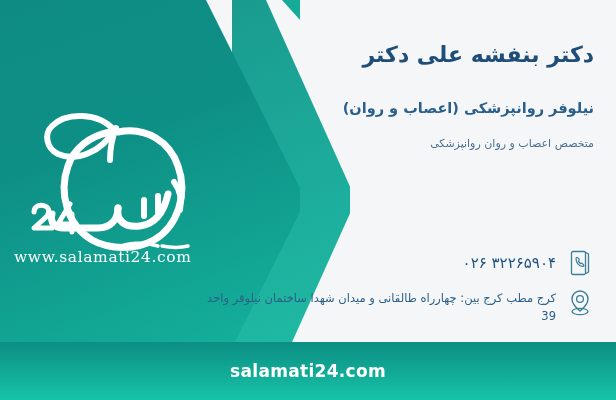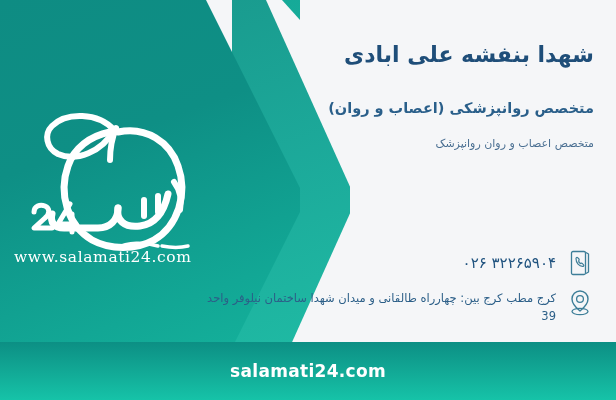--- a/index.html
+++ b/index.html
@@ -175,23 +175,23 @@
       <path d="M98 140 C110 134 126 134 140 138 M144 138 C154 140 162 140 170 138" stroke="#ffffff" stroke-width="3.5" stroke-linecap="round" fill="none"></path>
       <path d="M102 146 L168 146" stroke="#ffffff" stroke-width="0" fill="none"></path>
     </svg>
 
   </div>
 
   <div class="logo-url">www.salamati24.com</div>
 
   <div class="content">
 
-    <div class="doc-name">شهدا بنفشه  علی ابادی</div>
-    <div class="specialty">متخصص روانپزشکی (اعصاب و روان)</div>
-    <div class="specialty-sub">متخصص اعصاب و روان روانپزشک</div>
+    <div class="doc-name">دکتر بنفشه  علی دکتر</div>
+    <div class="specialty">نیلوفر روانپزشکی (اعصاب و روان)</div>
+    <div class="specialty-sub">متخصص اعصاب و روان روانپزشکی</div>
 
     <div class="contact-row row-phone">
       <span class="ico">
         <svg width="22" height="26" viewBox="0 0 22 26" fill="none" xmlns="http://www.w3.org/2000/svg">
           <rect x="2.5" y="1.5" width="14" height="23" rx="1.5" stroke="#3d7e98" stroke-width="1.3" fill="none"></rect>
           <path d="M17 2.5 L19.5 4 L19.5 22 L17 23.5" stroke="#3d7e98" stroke-width="1.3" fill="none" stroke-linejoin="round"></path>
           <path d="M7 8.5 C7 7.5 8 7 8.6 7.6 L10 9 C10.4 9.5 10.2 10 9.8 10.4 C9.6 11.6 10.6 13.2 11.8 13.6 C12.2 13.2 12.8 13 13.2 13.4 L14.6 14.8 C15.2 15.4 14.6 16.4 13.6 16.4 C10.2 16.4 7 13.2 7 8.5 Z" stroke="#3d7e98" stroke-width="1.2" fill="none" stroke-linejoin="round"></path>
         </svg>
       </span>
       <span class="row-text phone-text">۳۲۲۶۵۹۰۴ ۰۲۶</span>

